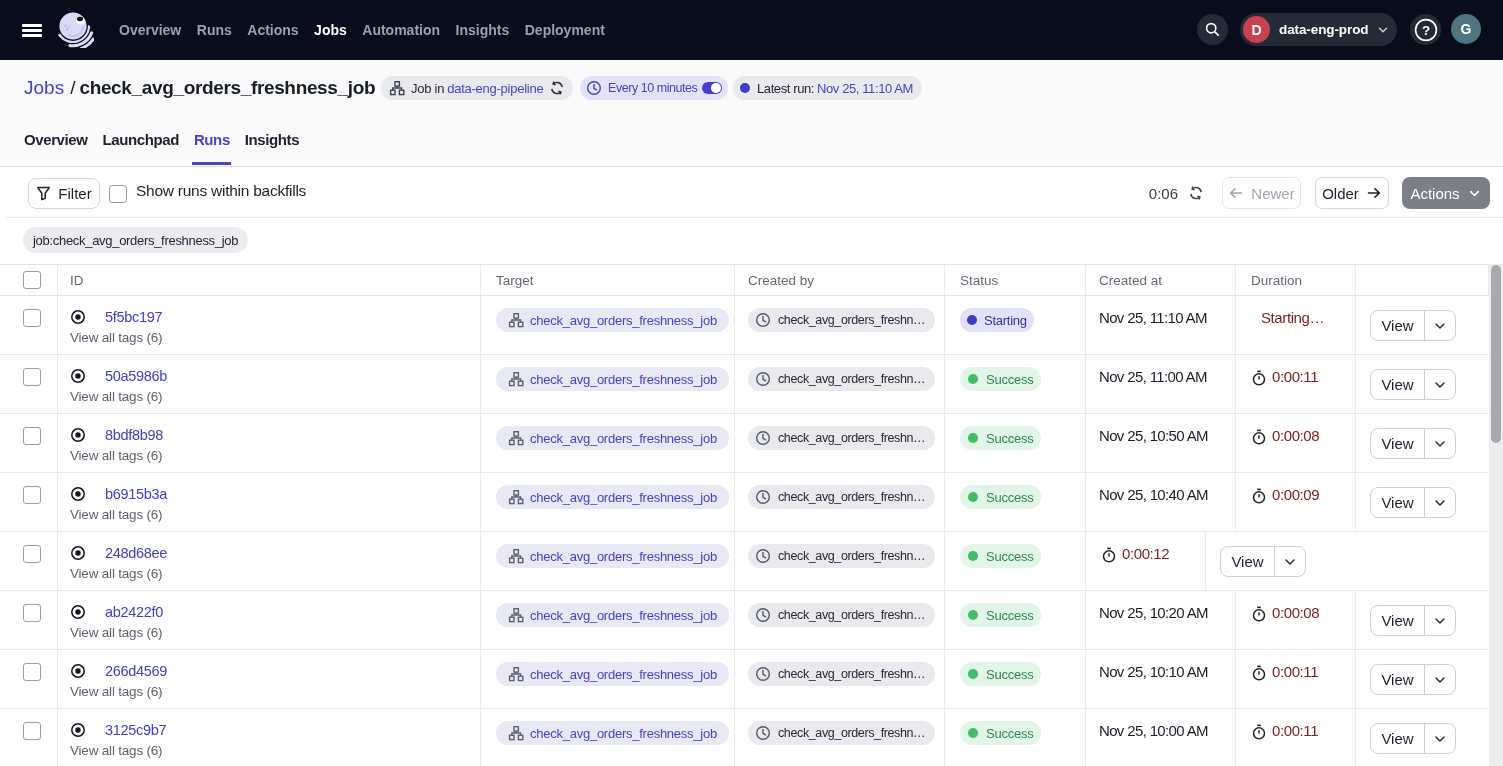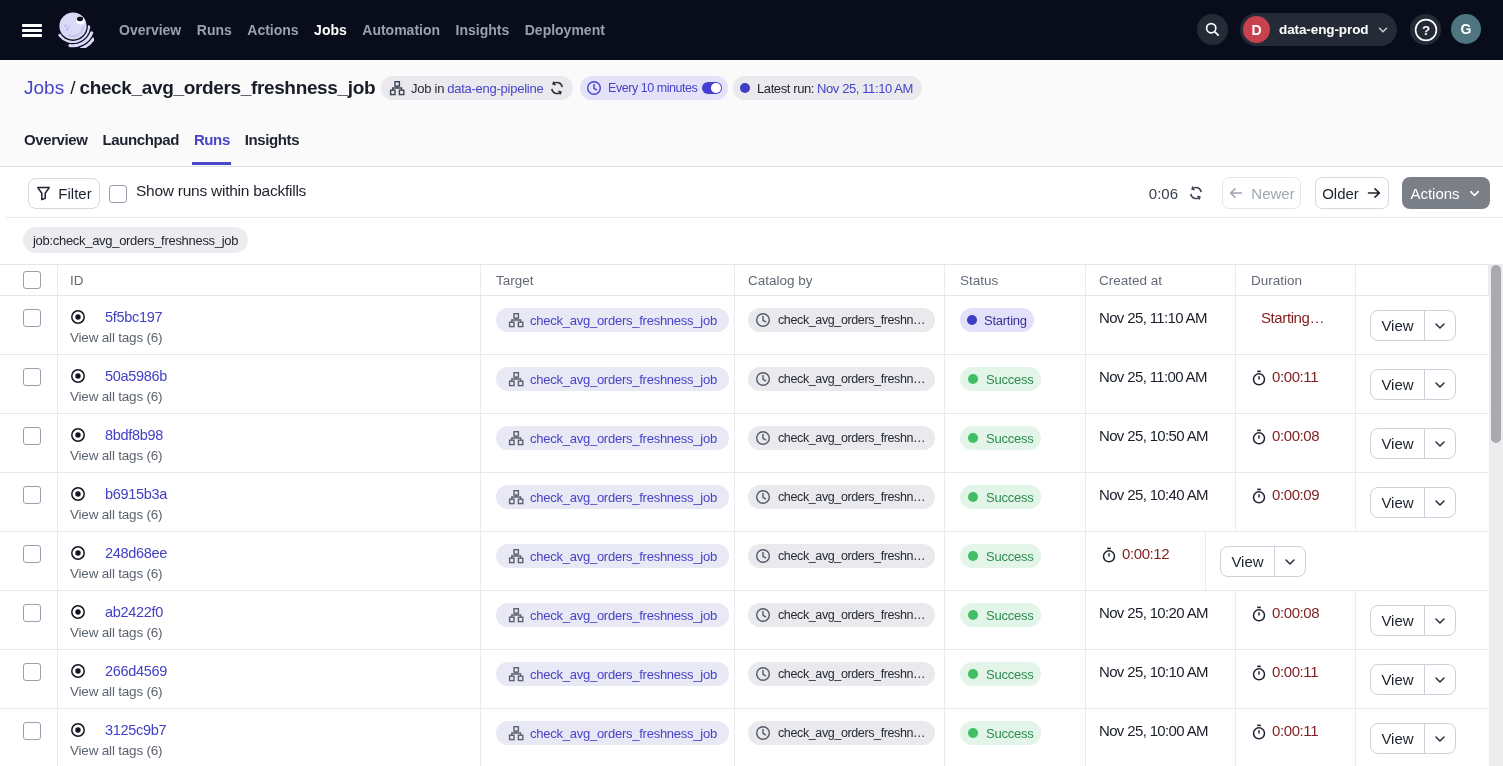--- a/index.html
+++ b/index.html
@@ -211,21 +211,21 @@
 <div class="trow">
     <span class="jobchip">job:check_avg_orders_freshness_job</span>
   </div>
 <div class="tbl">
   <div class="thead">
     <div class="c0" style="padding-top:0">
         <span class="cb"></span>
       </div>
     <div class="c1" style="padding-top:0">ID</div>
     <div class="c2" style="padding-top:0">Target</div>
-    <div class="c3" style="padding-top:0">Catalog by</div>
+    <div class="c3" style="padding-top:0">Created by</div>
     <div class="c4" style="padding-top:0">Status</div>
     <div class="c5" style="padding-top:0">Created at</div>
     <div class="c6" style="padding-top:0">Duration</div>
     <div class="c7" style="padding-top:0"></div>
   </div>
 <div class="tr">
 <div class="td c0"><span class="cb"></span></div>
 <div class="td c1">
         <div class="idline">
           <svg width="16" height="16" viewBox="0 0 16 16" fill="none" style="flex:none">

